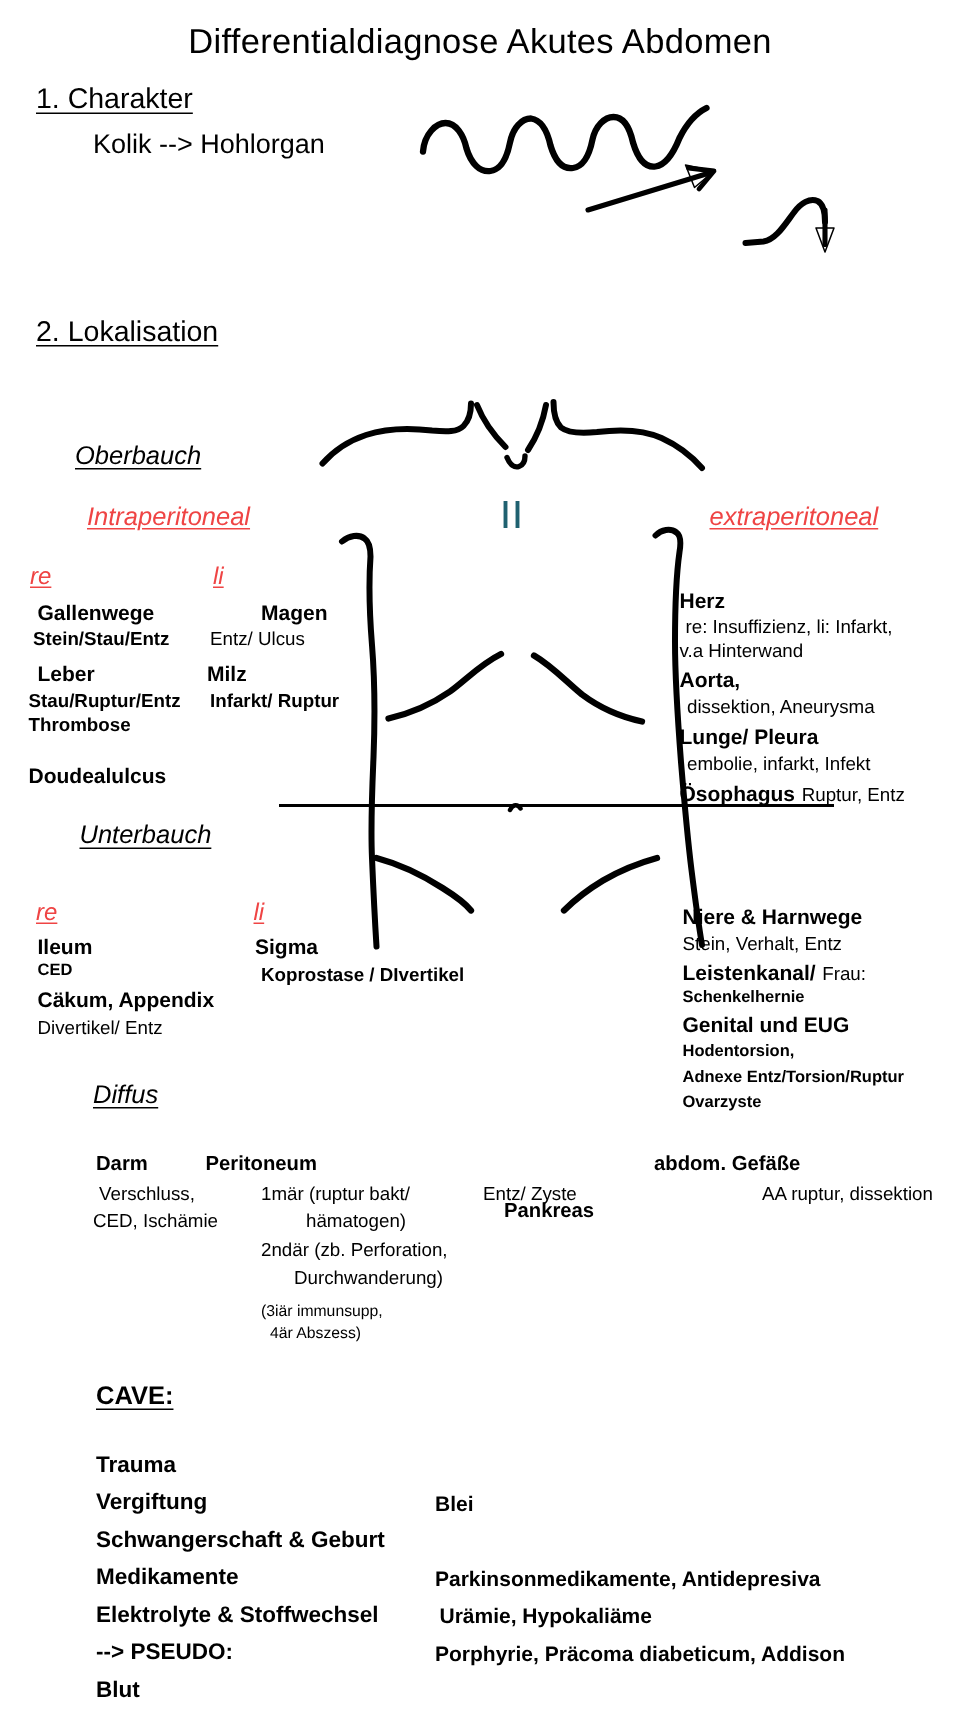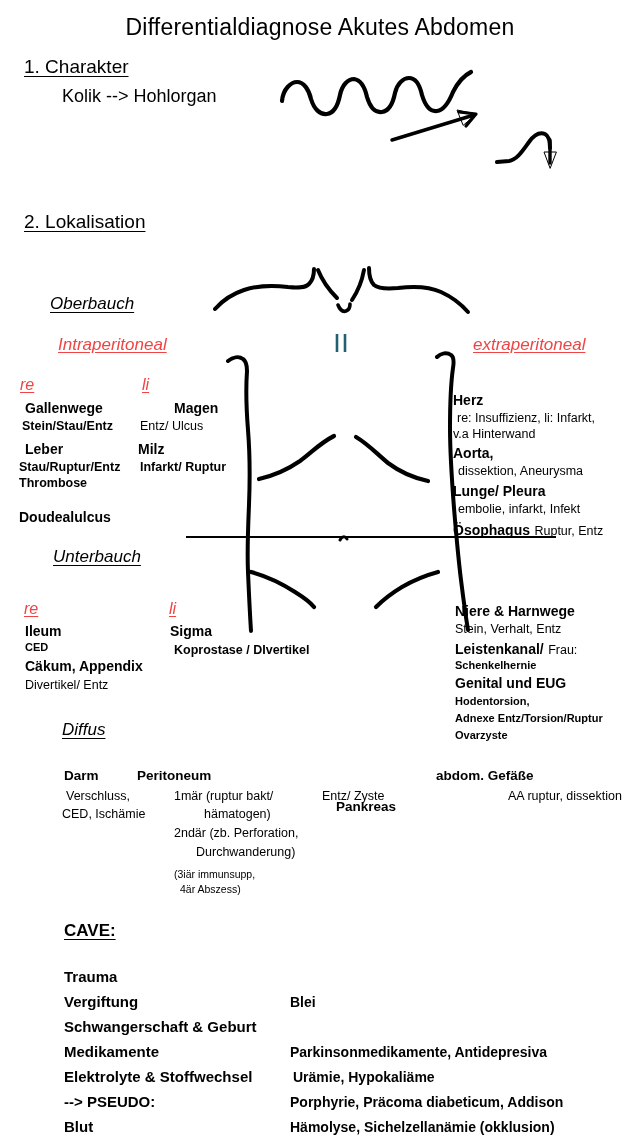--- a/index.html
+++ b/index.html
@@ -185,15 +185,14 @@
   <div class="abs cave-l" style="left:64px;top:1043px;">Medikamente</div>
   <div class="abs cave-r" style="left:290px;top:1044px;">Parkinsonmedikamente, Antidepresiva</div>
 
   <div class="abs cave-l" style="left:64px;top:1068px;">Elektrolyte &amp; Stoffwechsel</div>
   <div class="abs cave-r" style="left:293px;top:1069px;">Urämie, Hypokaliäme</div>
 
   <div class="abs cave-l" style="left:64px;top:1093px;">--&gt; PSEUDO:</div>
   <div class="abs cave-r" style="left:290px;top:1094px;">Porphyrie, Präcoma diabeticum, Addison</div>
 
   <div class="abs cave-l" style="left:64px;top:1118px;">Blut</div>
-  <div class="abs cave-r" style="left:290px;top:1119px;">Hämolyse, Sichelzellanämie (okklusion)</div>
 
 </div>
 
 </body></html>

